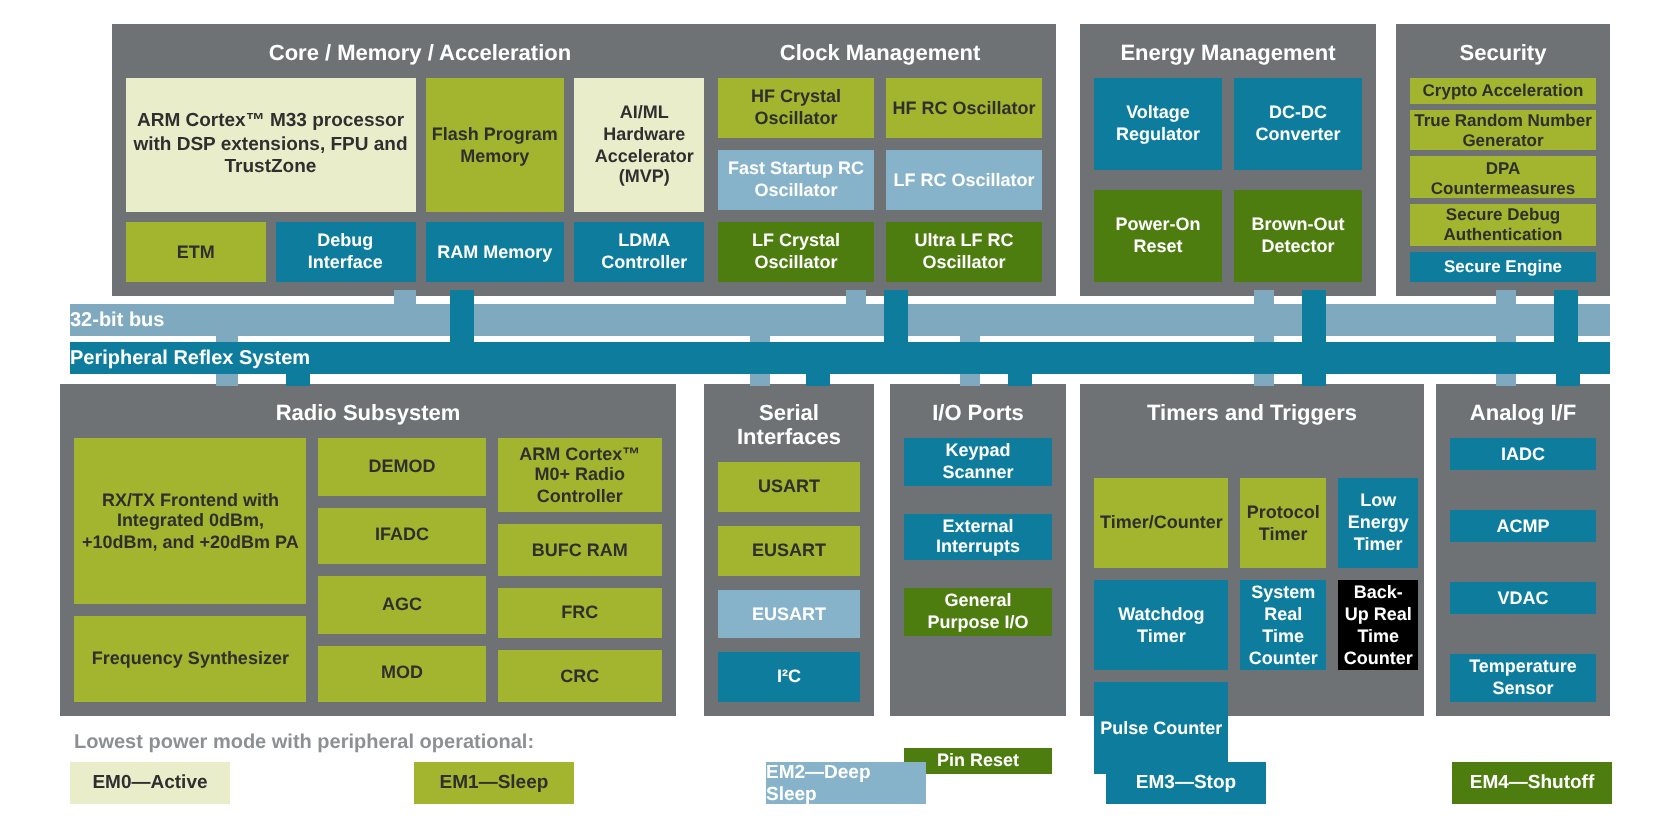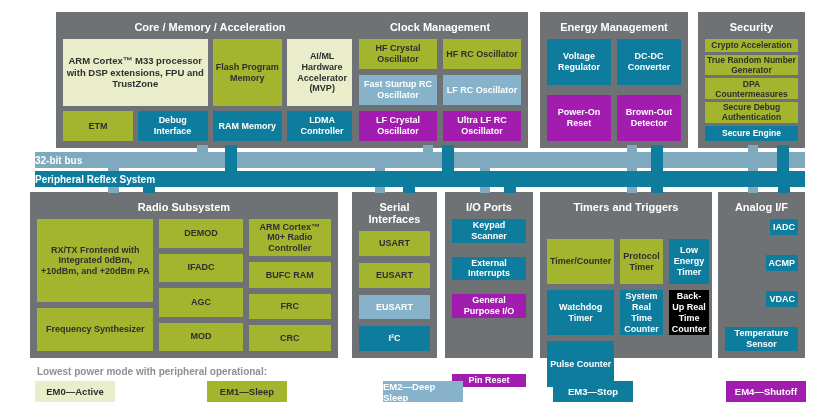--- a/index.html
+++ b/index.html
@@ -20,21 +20,21 @@
     padding:3px 0 6px 0; flex:0 0 auto;
   }
   .cell {
     display:flex; align-items:center; justify-content:center; text-align:center;
     font-size:9px; line-height:1.2; padding:1px 3px;
   }
   .em0 { background:#e9edca; color:#2f2f2f; }
   .em1 { background:#a3b42f; color:#2f2f2f; }
   .em2 { background:#86b3c9; color:#ffffff; }
   .em3 { background:#0e7d9d; color:#ffffff; }
-  .em4 { background:#a21caf; color:#ffffff; }
+  .em4 { background:#4d7c0f; color:#ffffff; }
   .em4b{ background:#000000; color:#ffffff; }
 
   
   #core { left:30px; top:12px; width:308px; height:136px;margin-left:26px; }
   .core-grid { flex:1; display:grid; grid-template-columns:repeat(4,1fr);
                grid-template-rows:1fr 30px; gap:5px; }
   .span2 { grid-column:span 2; }
 
   
   #clock { left:352px; top:12px; width:176px; height:136px; }
@@ -69,21 +69,21 @@
   .io-col { gap:14px; }
   .io1 { flex:1; } .io2 { flex:1.15; } .io08 { flex:0.85;margin-top:42px; }
 
   
   #timers { left:540px; top:192px; width:172px; height:166px; }
   .timers-grid { flex:1; display:grid; grid-template-columns:1fr 1fr 1fr;
                  grid-template-rows:repeat(4,1fr); gap:6px;margin-top:20px; }
 
   
   #analog { left:718px; top:192px; width:87px; height:166px; }
-  .analog-col { gap:20px;align-items:flex-end; }
+  .analog-col { gap:20px; }
 
   
   .bus { position:absolute; left:35px; width:770px; height:16px;
          display:flex; align-items:center; justify-content:flex-start;
          color:#ffffff; font-size:10px; }
   #bus1 { top:152px; background:#7fa9bf; z-index:1; }
   #bus2 { top:171px; background:#0e7d9d; z-index:2; }
 
   
   .stub { position:absolute; }

